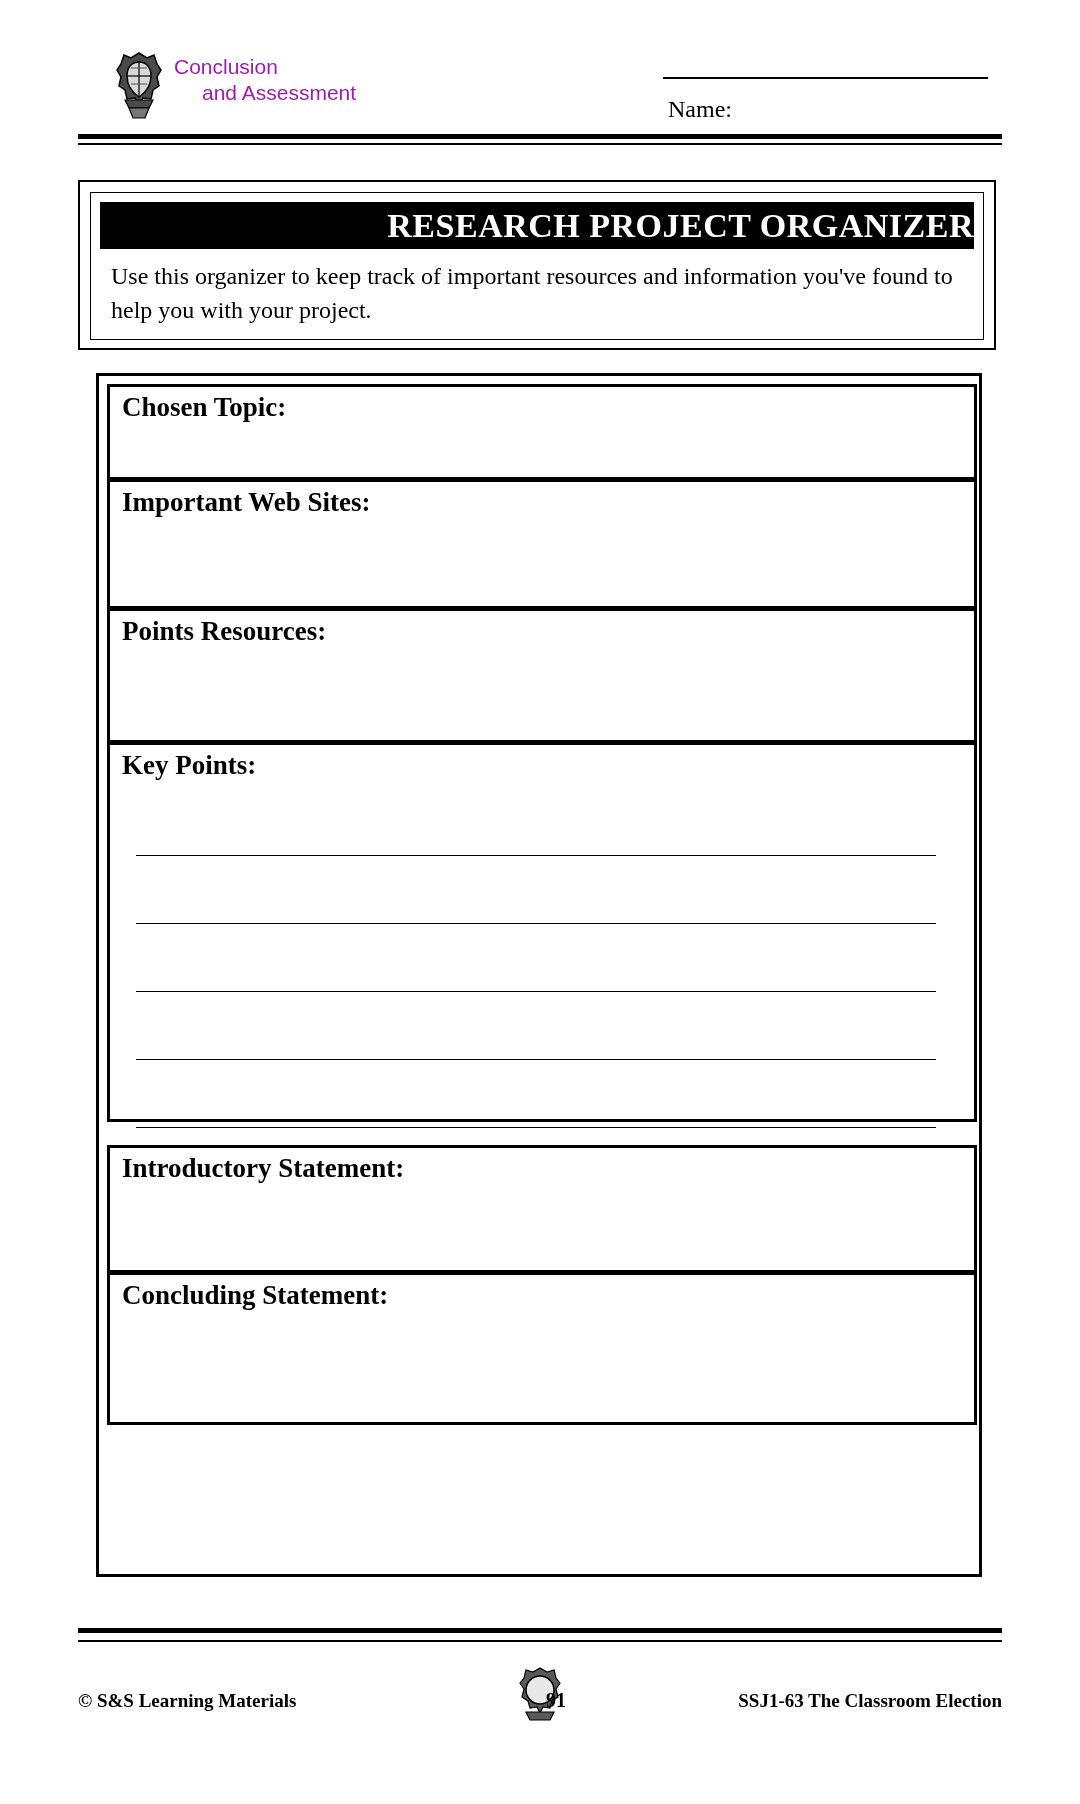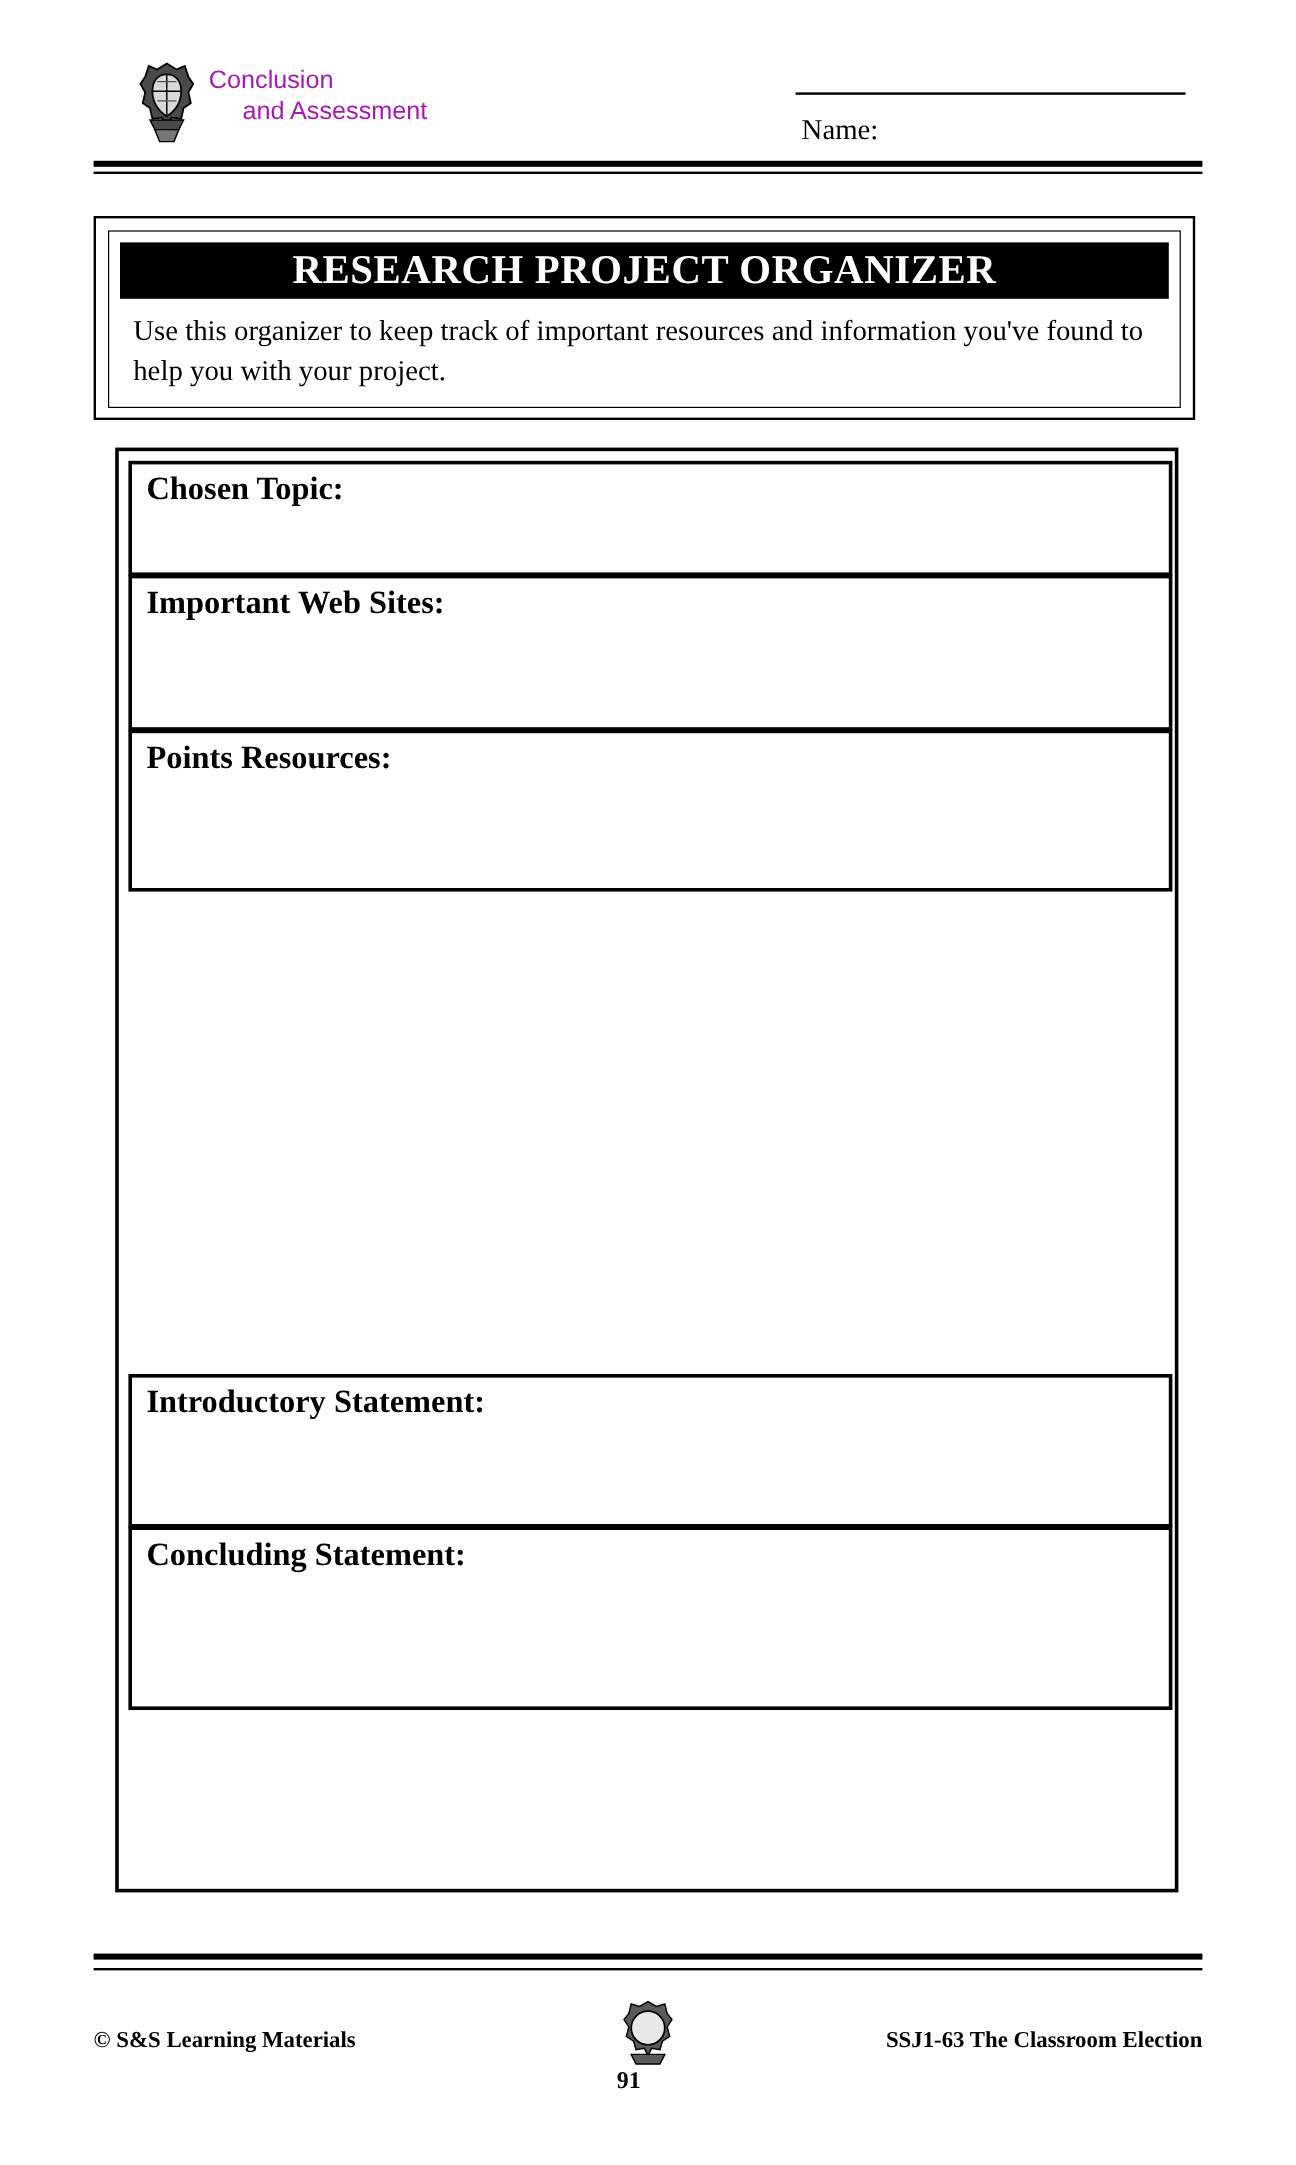--- a/index.html
+++ b/index.html
@@ -107,21 +107,21 @@
   .banner {
     position: absolute;
     left: 9px;
     top: 9px;
     width: 874px;
     height: 47px;
     background: #000;
     color: #fff;
     display: flex;
     align-items: center;
-    justify-content: center;
+    justify-content: flex-end;
   }
   .banner span {
     font-family: "Liberation Serif", serif;
     font-size: 34px;
     font-weight: bold;
     letter-spacing: 0.5px;
     color: #ffffff;
   }
   .intro-text {
     position: absolute;
@@ -212,24 +212,23 @@
     left: 514px;
     top: 1666px;
     width: 52px;
     height: 60px;
   }
   .page-number {
     position: absolute;
     left: 514px;
     top: 1689px;
     width: 52px;
-    text-align: left;
+    text-align: right;
     font-size: 20px;
     font-weight: bold;
-    margin-top: 34px;
   }
 </style>
 </head>
 <body>
 
 <div class="page">
 
   <div class="header">
     <div class="crest">
       <svg width="52" height="72" viewBox="0 0 52 72">
@@ -269,20 +268,28 @@
       </div>
 
       <div class="field" style="top:95px; height:130px;">
         <div class="field-label">Important Web Sites:</div>
       </div>
 
       <div class="field" style="top:224px; height:135px;">
         <div class="field-label">Points Resources:</div>
       </div>
 
+      <div class="field" style="top:358px; height:380px;">
+        <div class="field-label">Key Points:</div>
+        <div class="writing-line" style="top:110px;"></div>
+        <div class="writing-line" style="top:178px;"></div>
+        <div class="writing-line" style="top:246px;"></div>
+        <div class="writing-line" style="top:314px;"></div>
+        <div class="writing-line" style="top:382px;"></div>
+      </div>
 
       <div class="field" style="top:761px; height:128px;">
         <div class="field-label">Introductory Statement:</div>
       </div>
 
       <div class="field" style="top:888px; height:153px;">
         <div class="field-label">Concluding Statement:</div>
       </div>
 
     </div>

